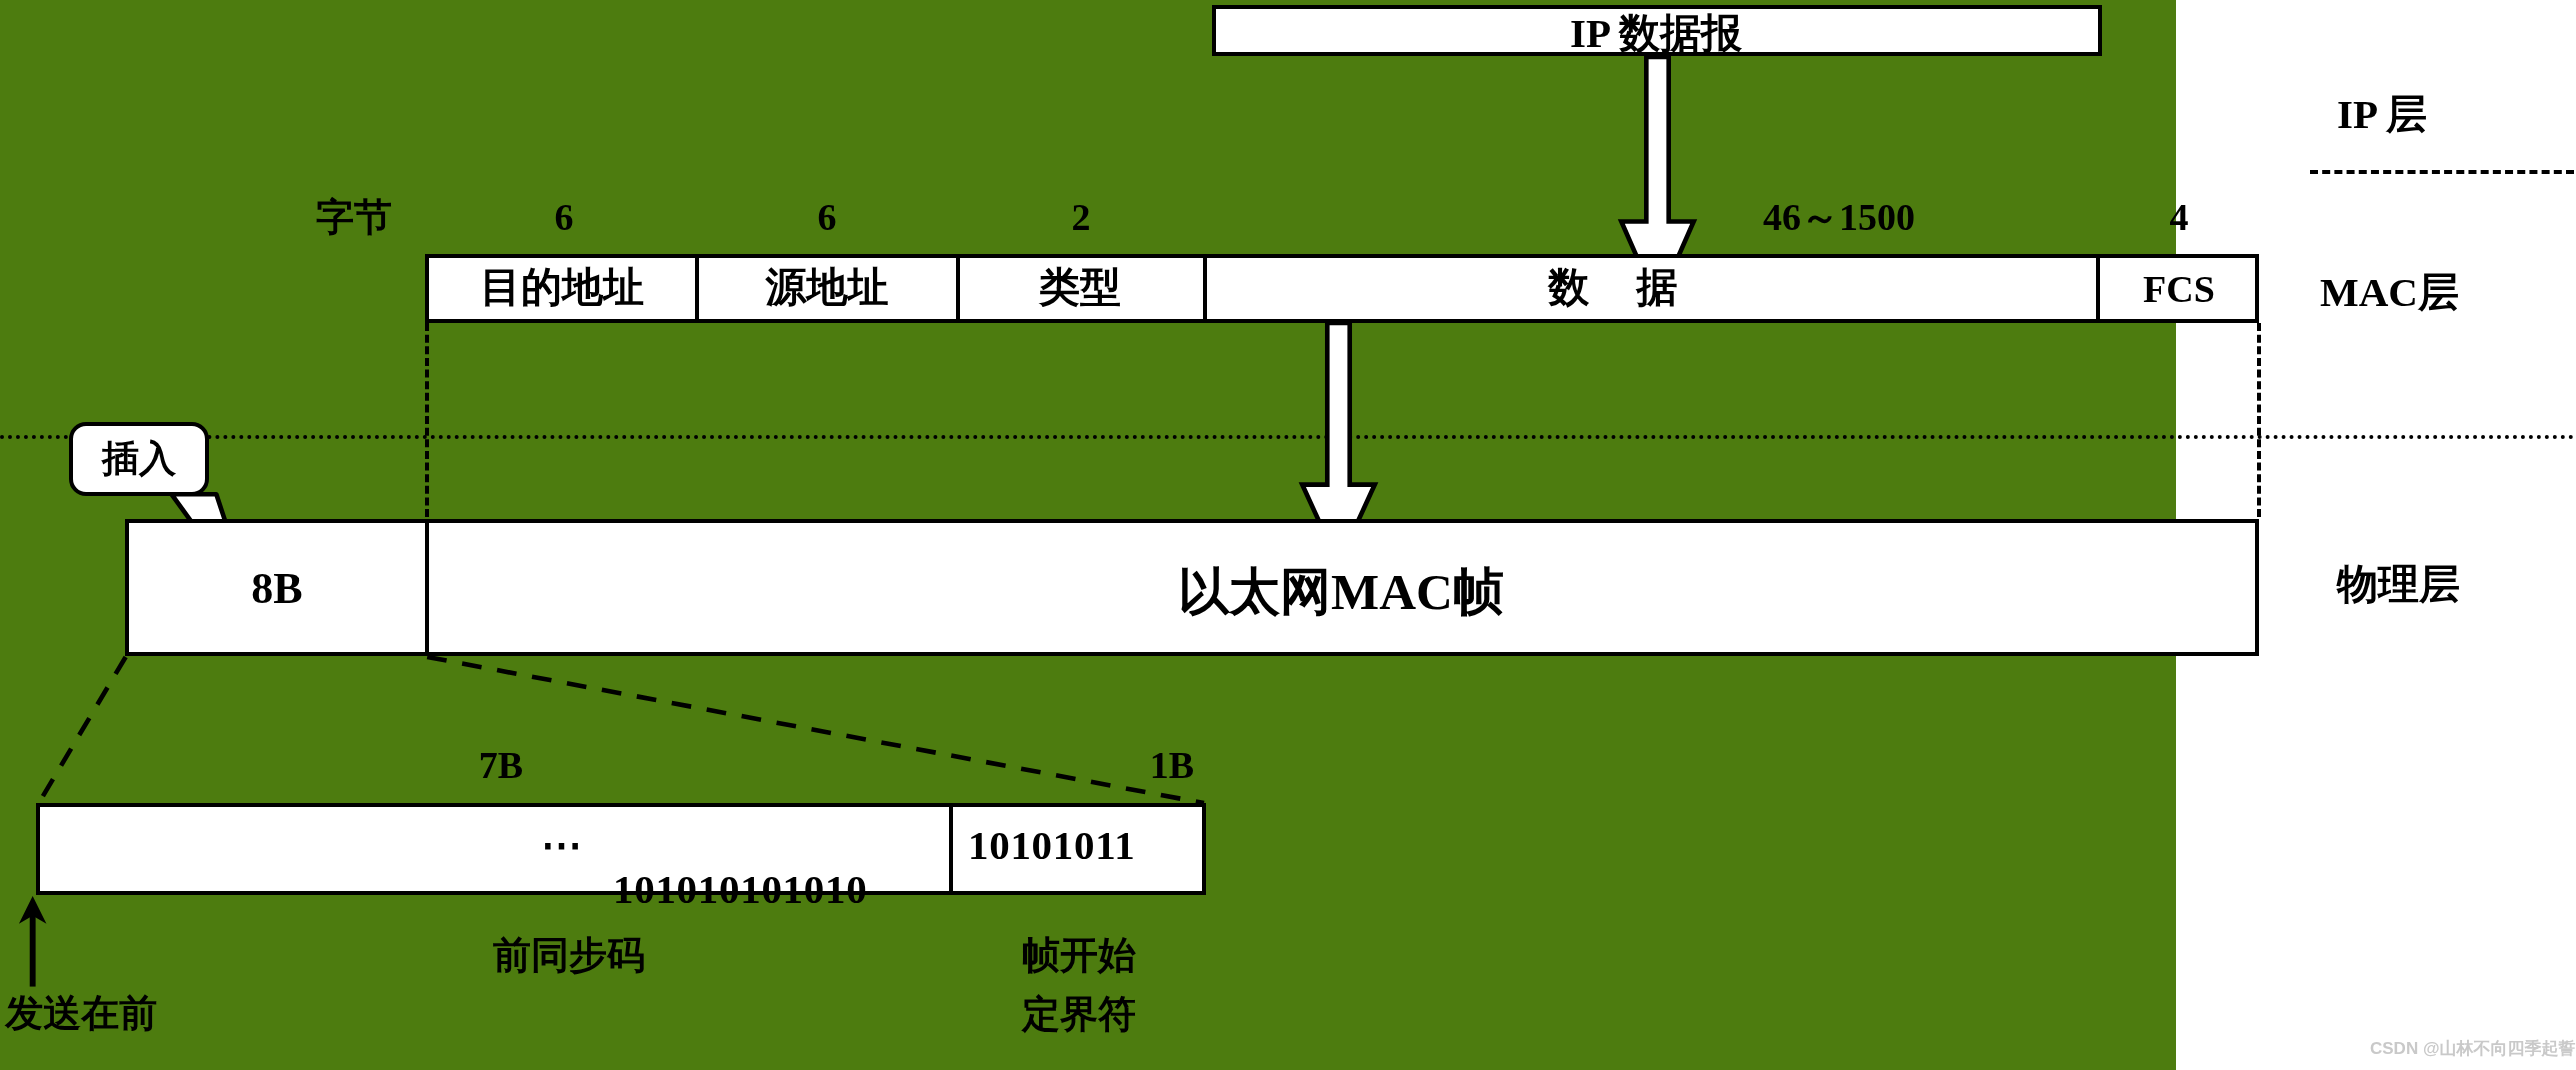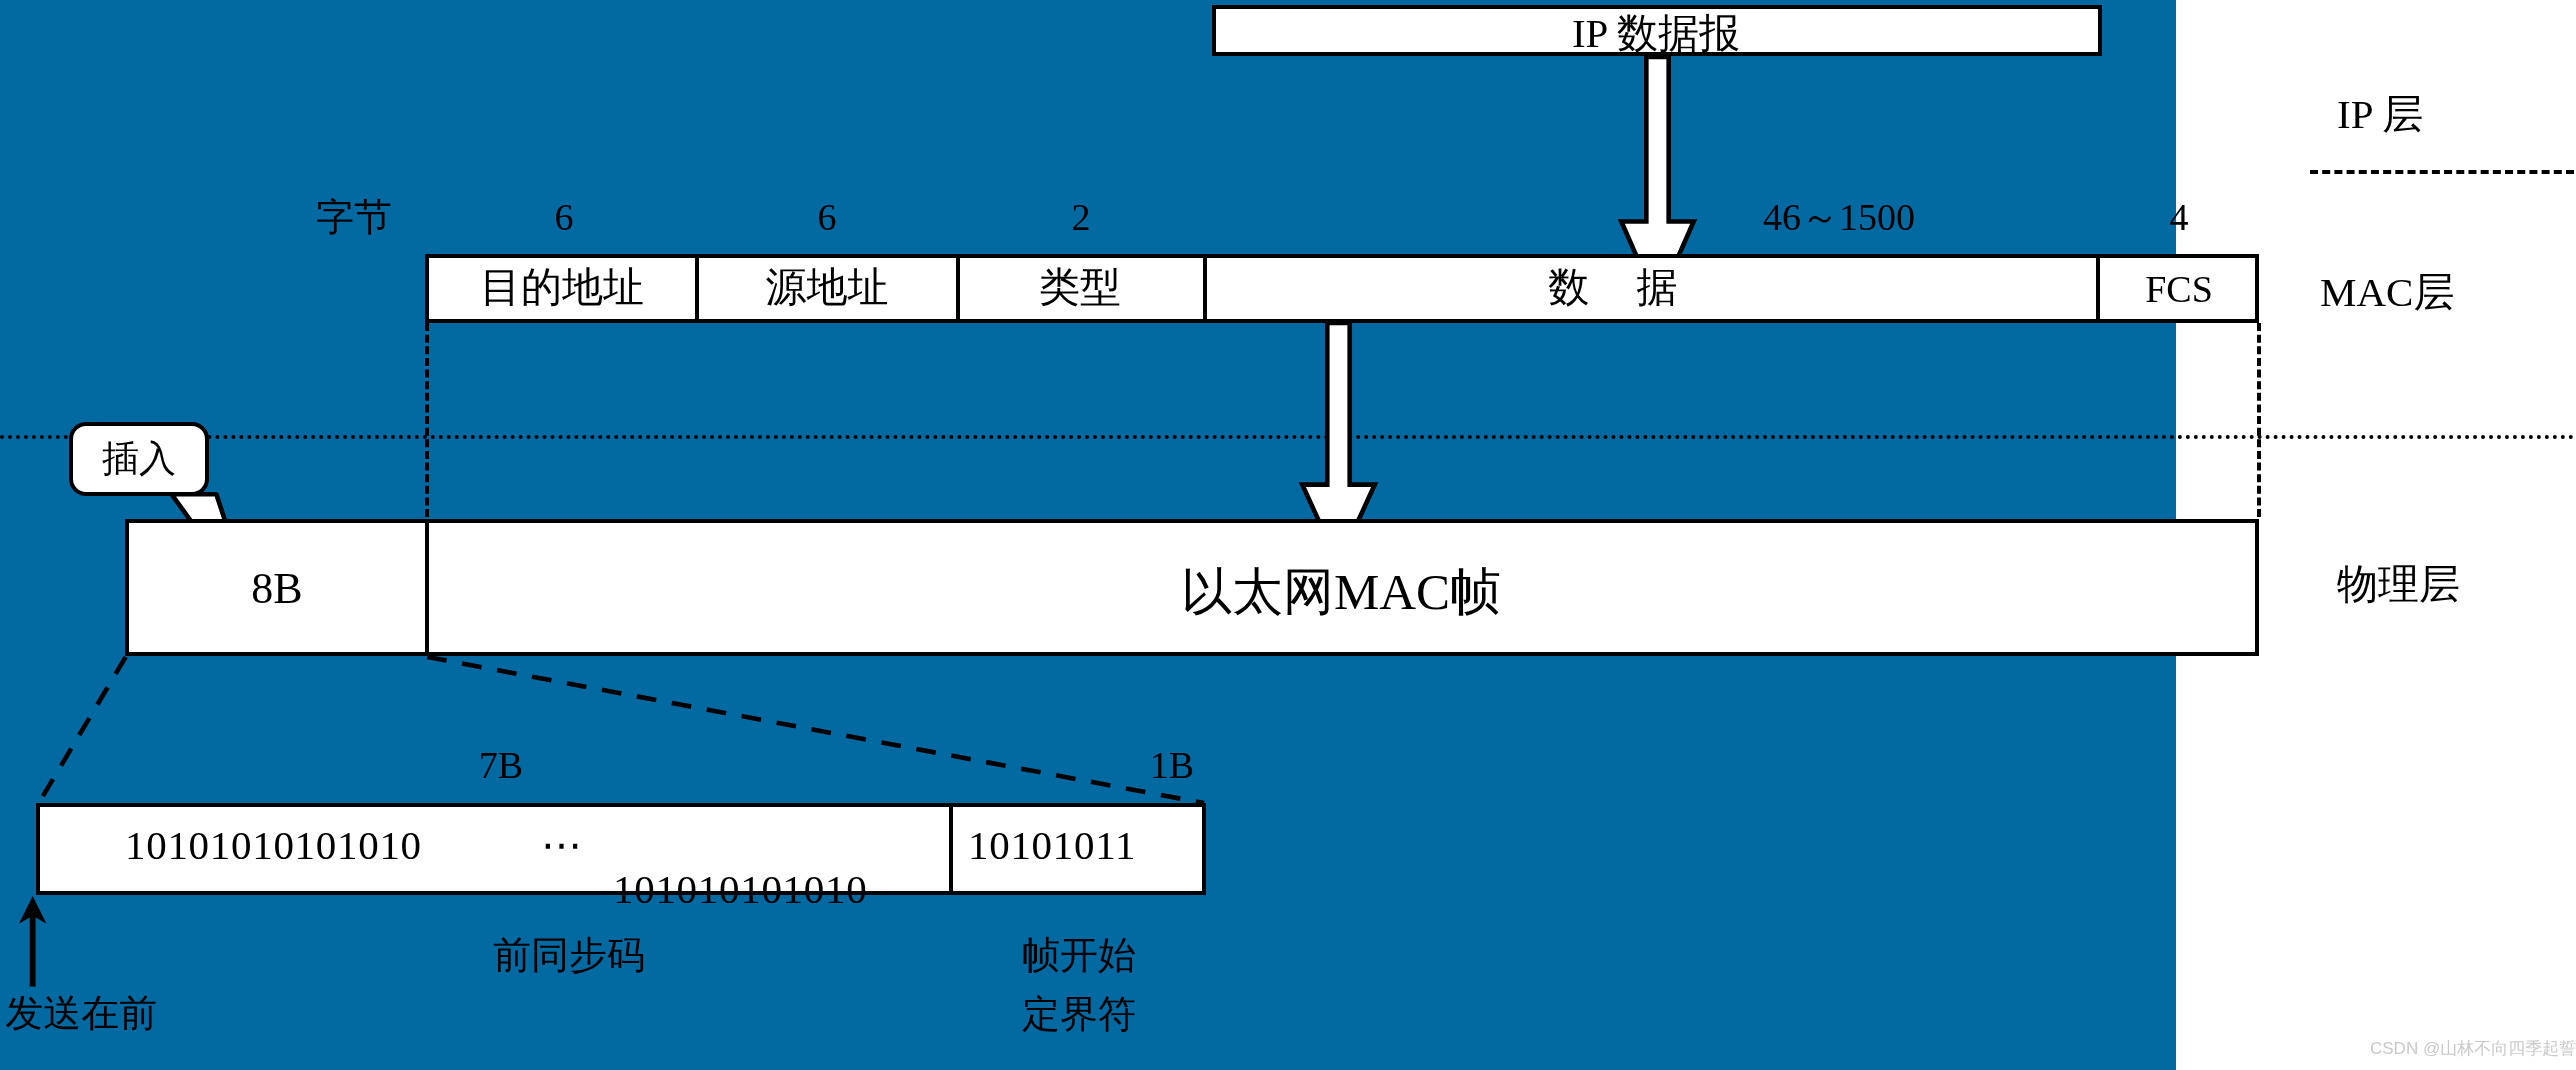--- a/index.html
+++ b/index.html
@@ -2,21 +2,21 @@
 <html style="font-size:10.5px"><head>
 <meta charset="utf-8">
 <style>
   html,body{margin:0;padding:0;background:#fff;}
   body{
     font-family:"Liberation Serif","DejaVu Serif",serif;
     color:#000;
     width:2576px;height:1070px;
     overflow:hidden;
   }
-  #stage{position:relative;width:2176px;height:1070px;background:#0369a1;}
+  #stage{position:relative;width:2176px;height:1070px;background:#4d7c0f;font-weight:bold;}
   .txt{position:absolute;white-space:nowrap;line-height:1;}
 
   
   .box{
     position:absolute;
     border:4px solid #000;
     box-sizing:border-box;
     background:#fff;
   }
   .cell-divider{
@@ -131,21 +131,20 @@
     <line x1="190" y1="6" x2="58" y2="228" stroke="#000" stroke-width="7" stroke-dasharray="30 24"></line>
     <line x1="648" y1="6" x2="1828" y2="228" stroke="#000" stroke-width="7" stroke-dasharray="30 24"></line>
   </svg>
 
   <div class="txt t-bot center" style="left:501px;top:746px;">7B</div>
   <div class="txt t-bot center" style="left:1172px;top:746px;">1B</div>
 
   <div class="box" style="left:36px;top:803px;width:1170px;height:92px;"></div>
   <div class="cell-divider" style="left:949px;top:807px;height:84px;"></div>
 
-  <div class="txt t-bits" style="left:125px;top:825px;">10101010101010</div>
   <div class="txt t-bits" style="left:541px;top:825px;">⋯</div>
   <div class="txt t-bits" style="left:613px;top:825px;margin-top:44px;">101010101010</div>
   <div class="txt t-bits" style="left:968px;top:825px;">10101011</div>
 
   <div class="txt t-bot center" style="left:569px;top:936px;">前同步码</div>
   <div class="txt t-bot center" style="left:1079px;top:936px;">帧开始</div>
   <div class="txt t-bot center" style="left:1079px;top:995px;">定界符</div>
 
   <svg style="left:13px;top:896px;width:59px;height:92px;" viewBox="0 0 90 140" width="59" height="92">
     <line x1="30" y1="138" x2="30" y2="22" stroke="#000" stroke-width="9"></line>

